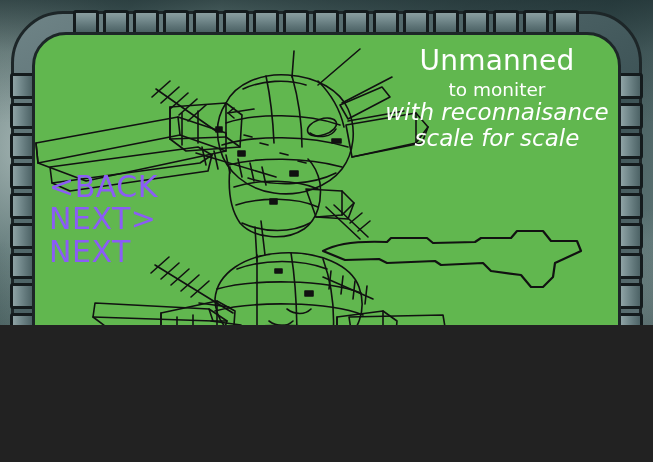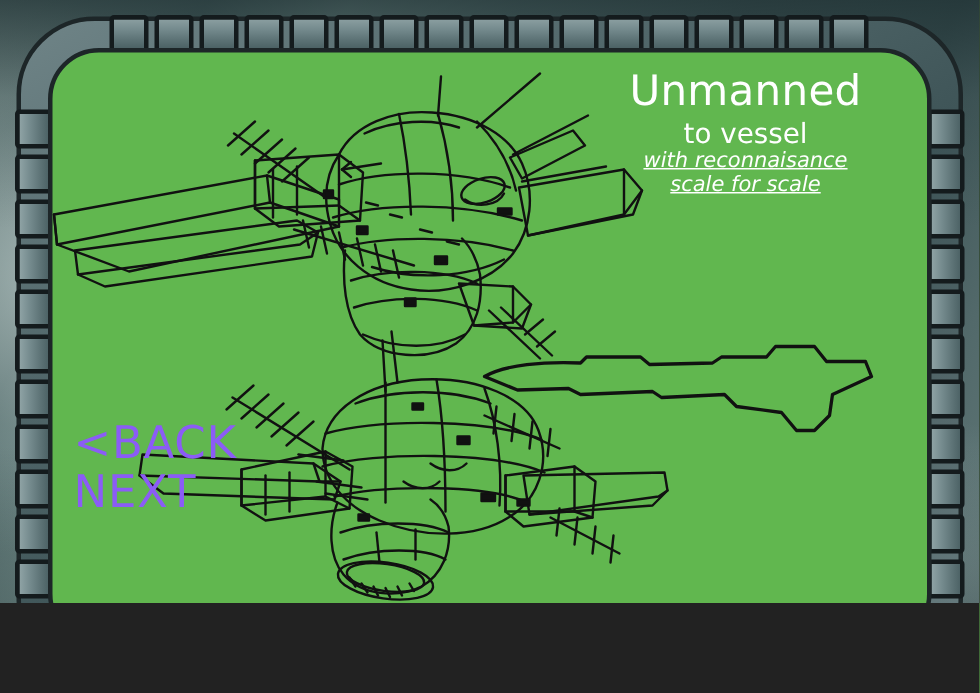--- a/index.html
+++ b/index.html
@@ -3,21 +3,21 @@
 <meta charset="utf-8">
 <style>
   html, body {
     margin: 0;
     padding: 0;
     background: #222;
   }
   #screen {
     position: relative;
     width: 653px;
-    height: 402px;
+    height: 325px;
     overflow: hidden;
     font-family: "DejaVu Sans", sans-serif;
   }
 
   
   #bg-texture {
     position: absolute;
     inset: 0;
     background:
       radial-gradient(ellipse 180px 260px at 4% 46%, rgba(220,232,230,0.55) 0%, rgba(190,208,206,0.22) 40%, rgba(150,170,170,0.0) 72%),
@@ -97,24 +97,23 @@
     font-size: 28px;
     line-height: 1.02;
     letter-spacing: 0.2px;
   }
   #title-block .sub {
     font-size: 18.5px;
     line-height: 1.1;
     margin-top: 4px;
   }
   #title-block .subi {
-    font-size: 14px;
+    font-size: 23px;
     line-height: 1.12;
     font-style: italic;
-    text-decoration: underline;
   }
 
   
   #menu {
     position: absolute;
     left: 14px;
     bottom: 22px;
     color: #8b5cf6;
     pointer-events: auto;
   }
@@ -389,24 +388,25 @@
                  L216 58 L206 46
                  L176 42 L168 34
                  L126 36 L120 32
                  L72 34 L64 30
                  L30 31 Z"></path>
       </svg>
     </div>
 
     <div id="title-block">
       <div class="tline">Unmanned</div>
-      <div class="sub">to vessel</div>
+      <div class="sub">to moniter</div>
       <div class="subi">with reconnaisance</div>
       <div class="subi">scale for scale</div>
     </div>
 
     <div id="menu">
       <div class="mitem">&lt;BACK</div>
+      <div class="mitem">NEXT&gt;</div>
       <div class="mitem">NEXT</div>
     </div>
 
   </div>
 </div>
 
 </body></html>

